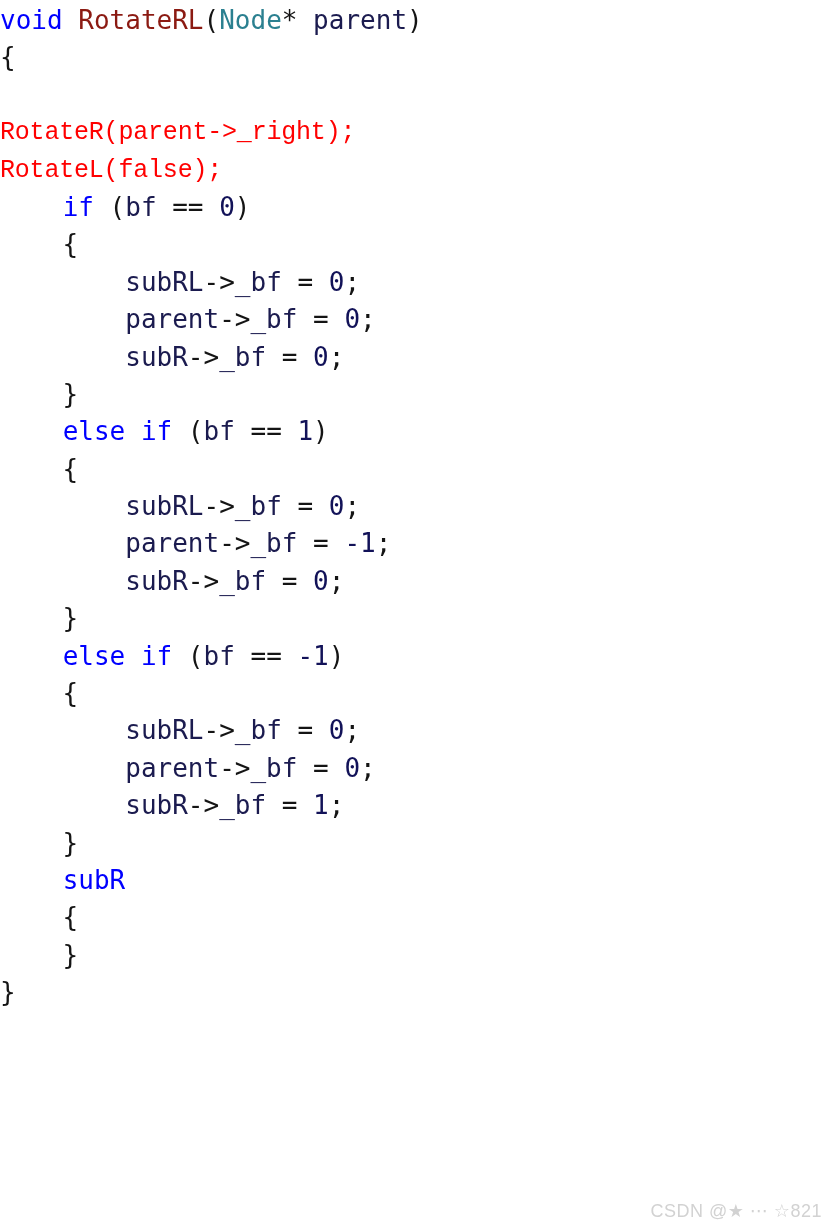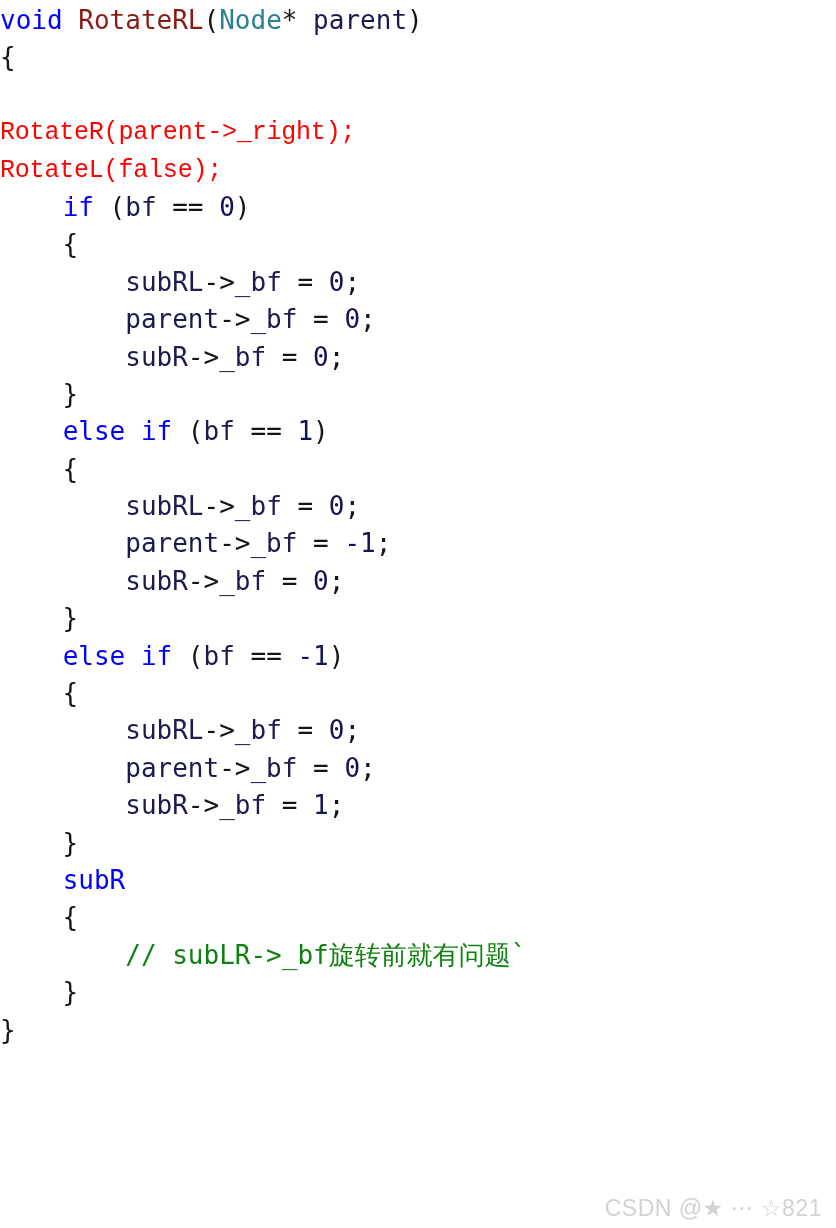--- a/index.html
+++ b/index.html
@@ -55,21 +55,21 @@
   .tok-num      { color: #121258; }           
   .tok-comment  { color: #108010; }           
   .tok-macro    { color: #7b2fbe; font-style: italic; }  
   .tok-red      { color: #ff0000; }           
 
   #watermark {
     position: absolute;
     right: 14px;
     bottom: 6px;
     font-family: "Liberation Sans", "DejaVu Sans", sans-serif;
-    font-size: 23px;
+    font-size: 18px;
     color: #d2d2d2;
     letter-spacing: 0.5px;
     white-space: pre;
     user-select: none;
   }
 </style>
 </head>
 <body>
 
 <div id="code-block">
@@ -91,18 +91,17 @@
     <div class="code-line"><span class="tok-punct">        </span><span class="tok-ident">subR</span><span class="tok-punct">-&gt;</span><span class="tok-ident">_bf</span><span class="tok-punct"> = </span><span class="tok-num">0</span><span class="tok-punct">;</span></div>
     <div class="code-line"><span class="tok-punct">    }</span></div>
     <div class="code-line"><span class="tok-punct">    </span><span class="tok-kw">else if</span><span class="tok-punct"> (</span><span class="tok-ident">bf</span><span class="tok-punct"> == </span><span class="tok-num">-1</span><span class="tok-punct">)</span></div>
     <div class="code-line"><span class="tok-punct">    {</span></div>
     <div class="code-line"><span class="tok-punct">        </span><span class="tok-ident">subRL</span><span class="tok-punct">-&gt;</span><span class="tok-ident">_bf</span><span class="tok-punct"> = </span><span class="tok-num">0</span><span class="tok-punct">;</span></div>
     <div class="code-line"><span class="tok-punct">        </span><span class="tok-ident">parent</span><span class="tok-punct">-&gt;</span><span class="tok-ident">_bf</span><span class="tok-punct"> = </span><span class="tok-num">0</span><span class="tok-punct">;</span></div>
     <div class="code-line"><span class="tok-punct">        </span><span class="tok-ident">subR</span><span class="tok-punct">-&gt;</span><span class="tok-ident">_bf</span><span class="tok-punct"> = </span><span class="tok-num">1</span><span class="tok-punct">;</span></div>
     <div class="code-line"><span class="tok-punct">    }</span></div>
     <div class="code-line"><span class="tok-punct">    </span><span class="tok-kw">subR</span></div>
     <div class="code-line"><span class="tok-punct">    {</span></div>
-    <div class="code-line"><span class="tok-punct">        </span><span class="tok-comment">// subLR-&gt;_bf旋转前就有问题`</span></div>
     <div class="code-line"><span class="tok-punct">    }</span></div>
     <div class="code-line"><span class="tok-punct">}</span></div>
   </div>
 
 <div id="watermark">CSDN @★ ⋯ ☆821</div>
 
 </body></html>

